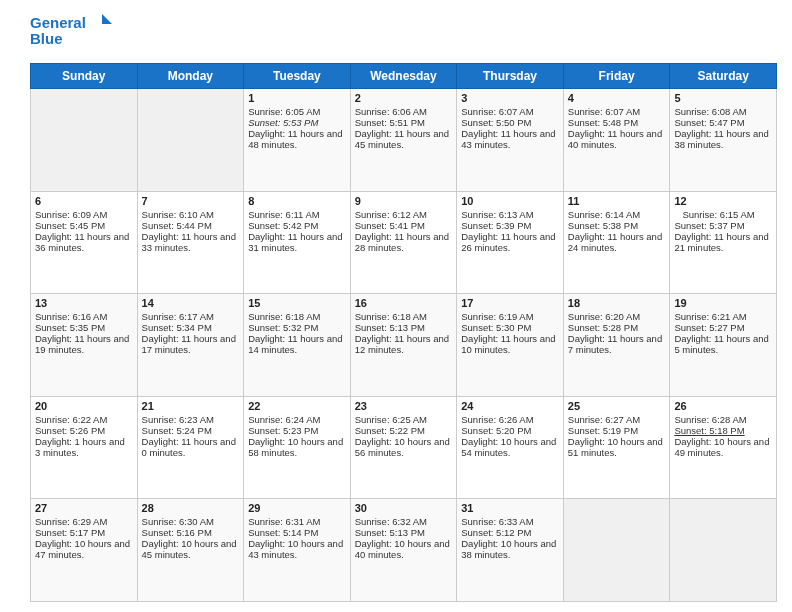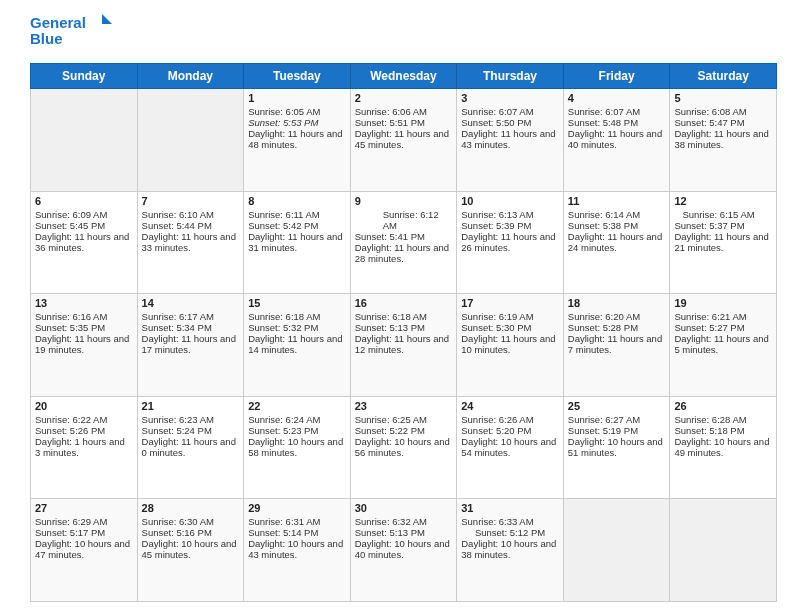--- a/index.html
+++ b/index.html
@@ -162,21 +162,21 @@
             <span style="display: block;">Daylight: 11 hours and 33 minutes.</span>
           </td>
           <td>
             <span class="day-num">8</span>
             <span style="display: block;">Sunrise: 6:11 AM</span>
             <span style="display: block;">Sunset: 5:42 PM</span>
             <span style="display: block;">Daylight: 11 hours and 31 minutes.</span>
           </td>
           <td>
             <span class="day-num">9</span>
-            <span style="display: block; margin-left: 28px;">Sunrise: 6:12 AM</span>
+            <span style="display: block;">Sunrise: 6:12 AM</span>
             <span style="display: block;">Sunset: 5:41 PM</span>
             <span style="display: block;">Daylight: 11 hours and 28 minutes.</span>
           </td>
           <td>
             <span class="day-num">10</span>
             <span style="display: block;">Sunrise: 6:13 AM</span>
             <span style="display: block;">Sunset: 5:39 PM</span>
             <span style="display: block;">Daylight: 11 hours and 26 minutes.</span>
           </td>
           <td>
@@ -269,21 +269,21 @@
           </td>
           <td>
             <span class="day-num">25</span>
             <span style="display: block;">Sunrise: 6:27 AM</span>
             <span style="display: block;">Sunset: 5:19 PM</span>
             <span style="display: block;">Daylight: 10 hours and 51 minutes.</span>
           </td>
           <td>
             <span class="day-num">26</span>
             <span style="display: block;">Sunrise: 6:28 AM</span>
-            <span style="display: block;">Sunset: 5:18 PM</span>
+            <span style="display: block; text-decoration: underline;">Sunset: 5:18 PM</span>
             <span style="display: block;">Daylight: 10 hours and 49 minutes.</span>
           </td>
         </tr>
         <tr>
           <td>
             <span class="day-num">27</span>
             <span style="display: block;">Sunrise: 6:29 AM</span>
             <span style="display: block;">Sunset: 5:17 PM</span>
             <span style="display: block;">Daylight: 10 hours and 47 minutes.</span>
           </td>
@@ -301,21 +301,21 @@
           </td>
           <td>
             <span class="day-num">30</span>
             <span style="display: block;">Sunrise: 6:32 AM</span>
             <span style="display: block;">Sunset: 5:13 PM</span>
             <span style="display: block;">Daylight: 10 hours and 40 minutes.</span>
           </td>
           <td>
             <span class="day-num">31</span>
             <span style="display: block;">Sunrise: 6:33 AM</span>
-            <span style="display: block; text-align: center;">Sunset: 5:12 PM</span>
+            <span style="display: block;">Sunset: 5:12 PM</span>
             <span style="display: block;">Daylight: 10 hours and 38 minutes.</span>
           </td>
           <td class="empty-cell"></td>
           <td class="empty-cell"></td>
         </tr>
       </tbody>
   </table>
 </div>
 
 </body></html>

